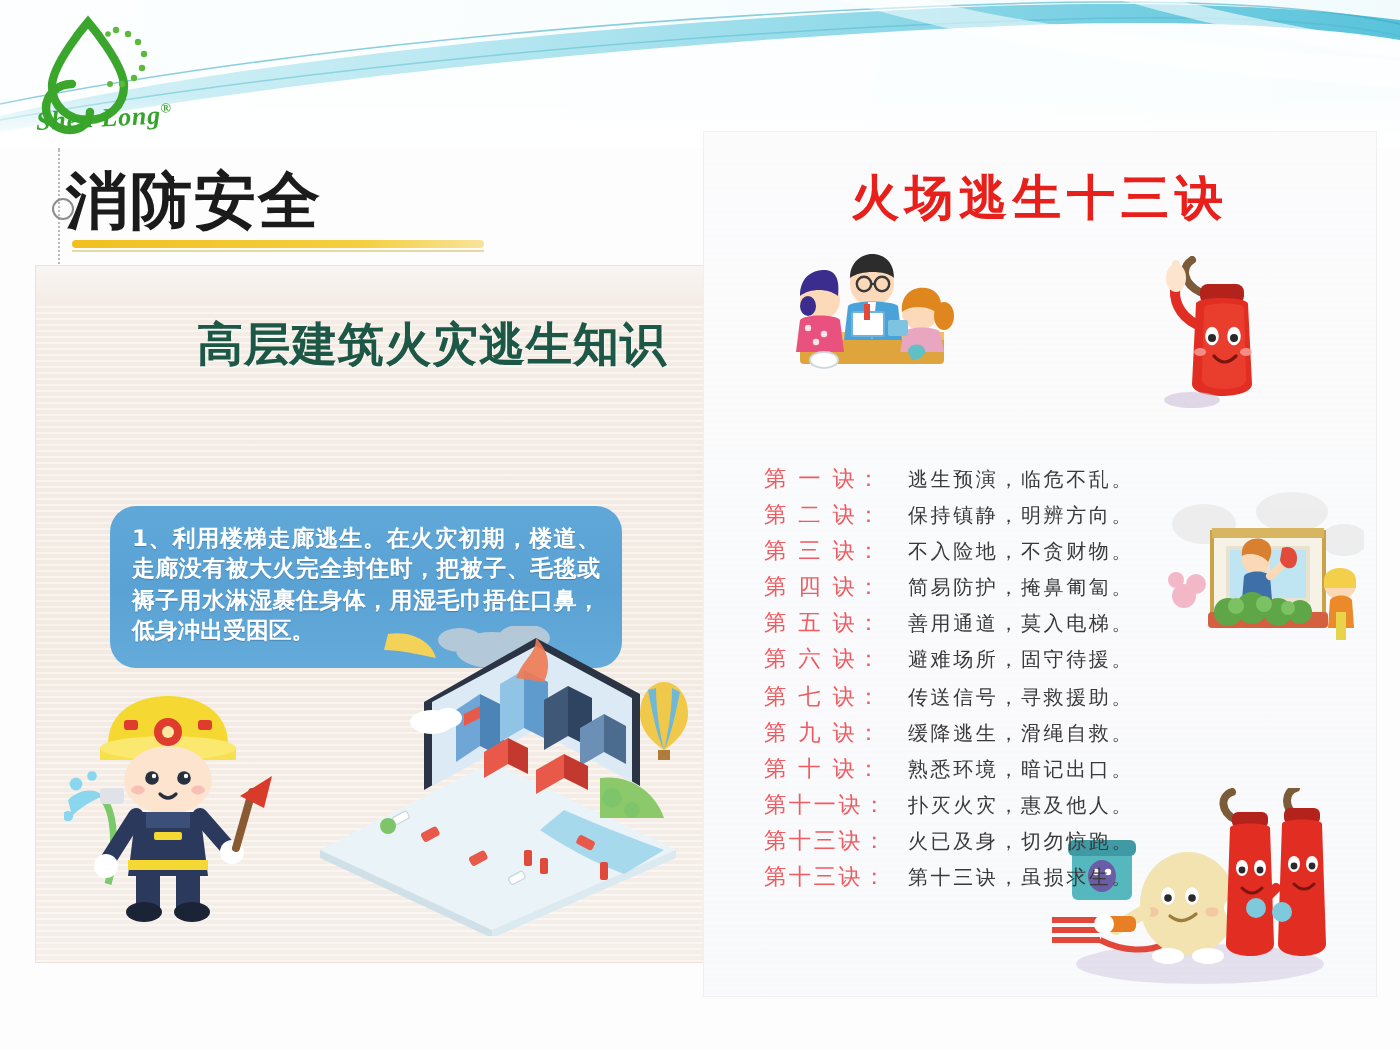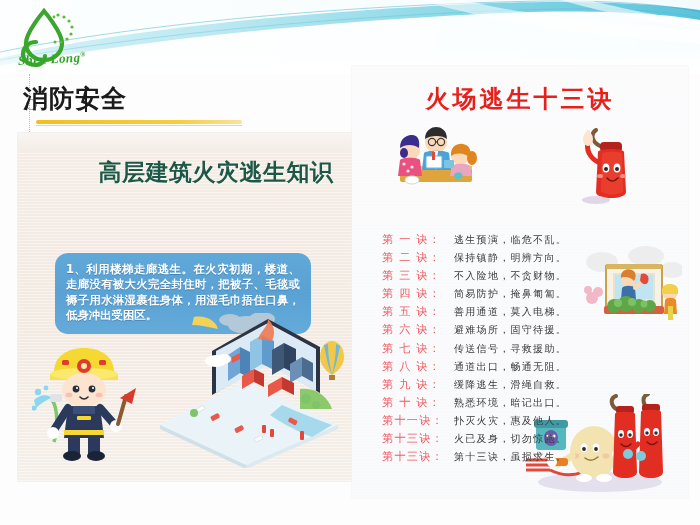--- a/index.html
+++ b/index.html
@@ -35,23 +35,23 @@
   
   .dotline{
     position:absolute;left:29px;top:74px;width:0;height:68px;
     border-left:1px dotted #b9b9b9;
   }
   .title-ring{
     position:absolute;left:26px;top:99px;width:9px;height:9px;
     border:1.6px solid #8d8d8d;border-radius:50%;background:transparent;
   }
   .page-title{
-    position:absolute;left:23px;top:86px;
+    position:absolute;left:33px;top:86px;
     font-family:"DejaVu Sans","Liberation Sans",sans-serif;
-    font-size:25px;font-weight:bold;color:#1b1b1b;letter-spacing:1px;
+    font-size:31px;font-weight:bold;color:#1b1b1b;letter-spacing:1px;
     line-height:1;
   }
   .title-caret{
     position:absolute;left:85px;top:88px;width:2px;height:24px;background:#1b1b1b;
   }
   .title-rule{
     position:absolute;left:36px;top:120px;width:206px;height:4px;
     background:linear-gradient(to right,#f0c020 0%,#f5cf3f 70%,#f8e39a 100%);
     border-radius:2px;
   }
@@ -505,24 +505,20 @@
       </div>
       <div class="rp-row">
         <span class="rp-key">第 六 诀：</span>
         <span class="rp-val">避难场所，固守待援。</span>
       </div>
       <div class="rp-row">
         <span class="rp-key">第 七 诀：</span>
         <span class="rp-val">传送信号，寻救援助。</span>
       </div>
       <div class="rp-row">
-        <span class="rp-key">第 八 诀：</span>
-        <span class="rp-val">通道出口，畅通无阻。</span>
-      </div>
-      <div class="rp-row">
         <span class="rp-key">第 九 诀：</span>
         <span class="rp-val">缓降逃生，滑绳自救。</span>
       </div>
       <div class="rp-row">
         <span class="rp-key">第 十 诀：</span>
         <span class="rp-val">熟悉环境，暗记出口。</span>
       </div>
       <div class="rp-row">
         <span class="rp-key">第十一诀：</span>
         <span class="rp-val">扑灭火灾，惠及他人。</span>

